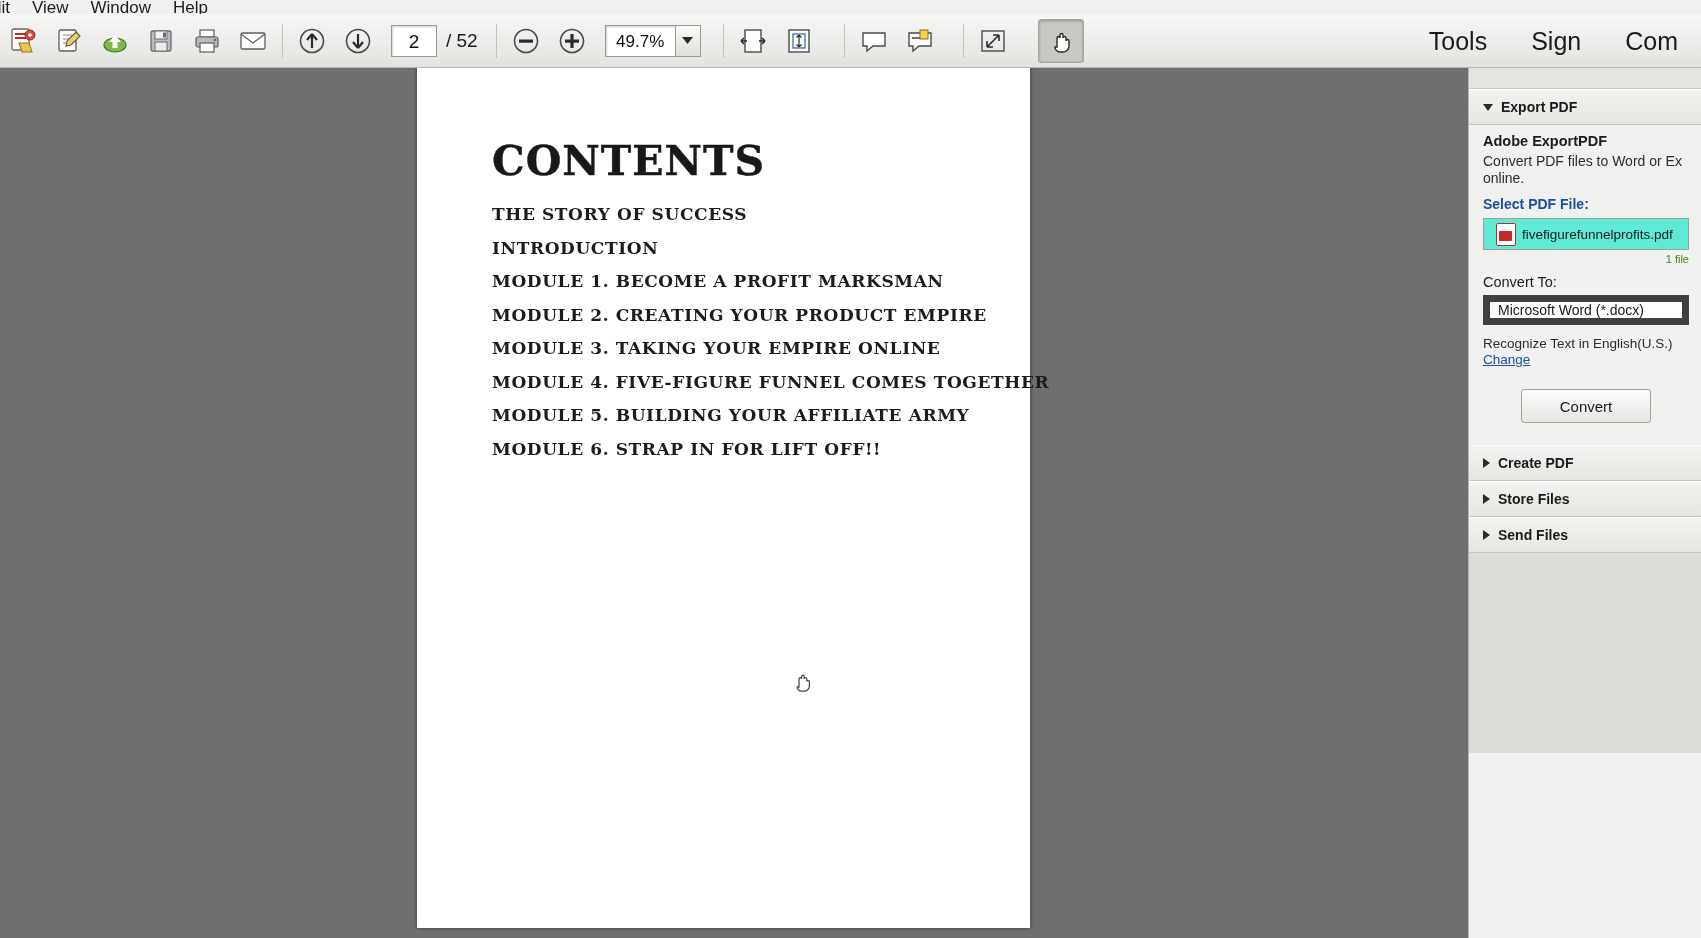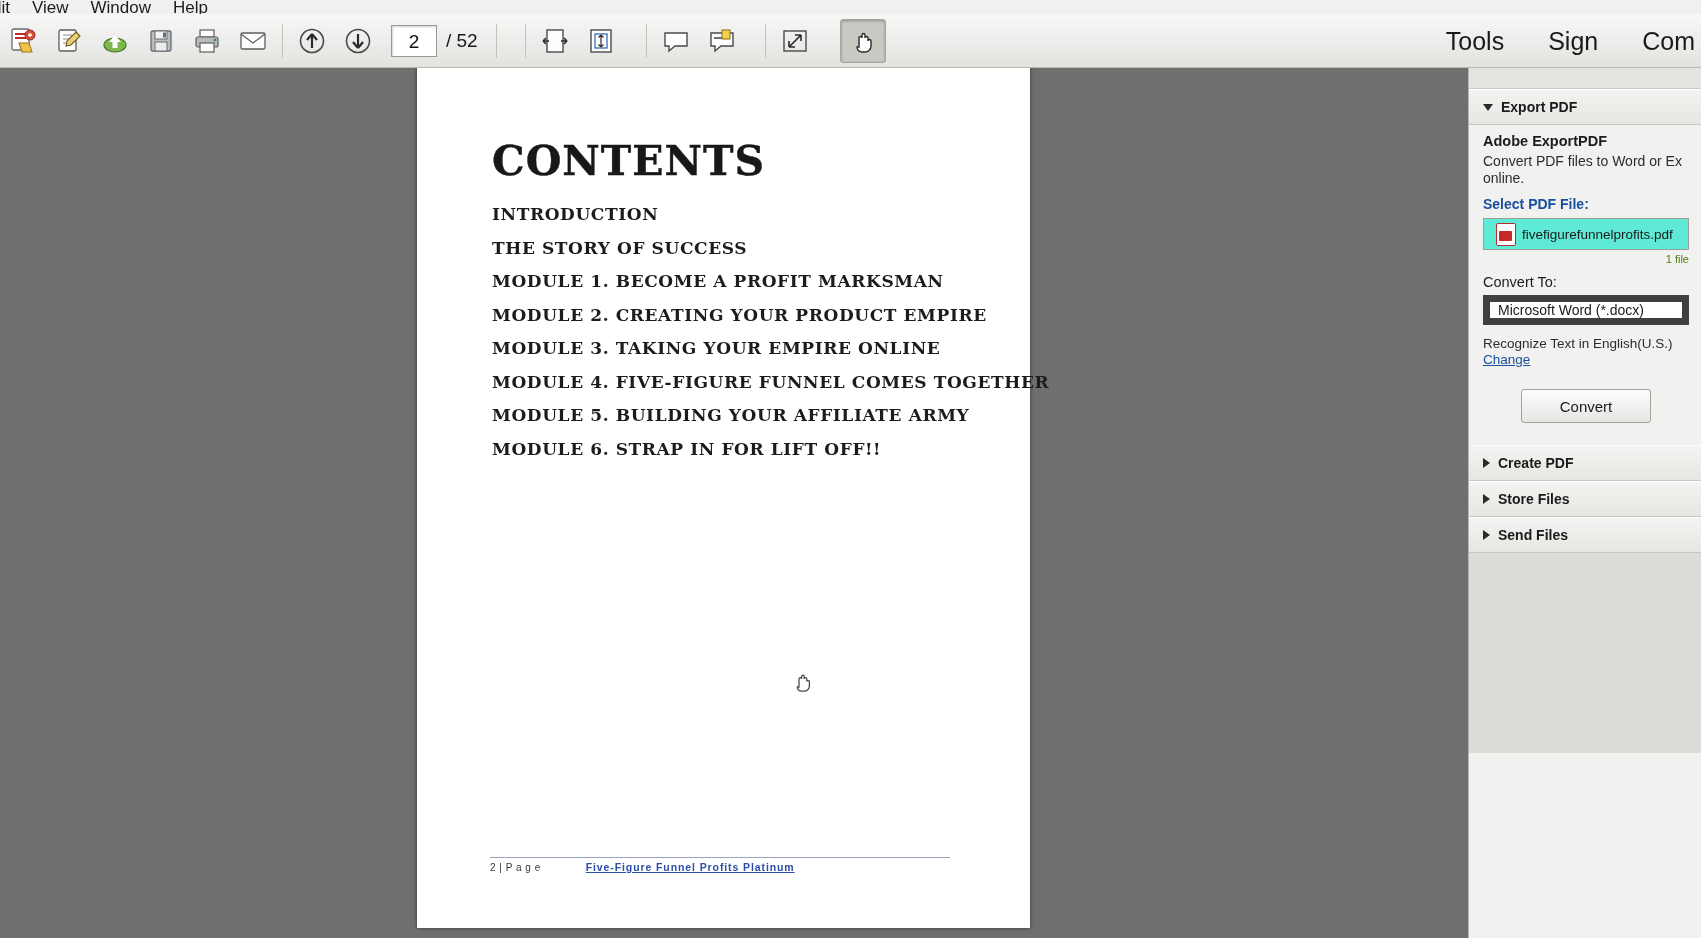--- a/index.html
+++ b/index.html
@@ -435,20 +435,42 @@
           <path d="M14 21 L14 7 M14 21 L9 15 M14 21 L19 15" fill="none" stroke="#2a2a2a" stroke-width="2.2"></path>
         </svg>
       </div>
       <div style="width:10px"></div>
       <div class="page-field">2</div>
       <div class="page-total">/ 52</div>
     </div>
 
     <div class="tb-sep" style="margin-left:18px;"></div>
 
+    <div class="tb-group">
+      <div class="tb-btn">
+        <svg width="28" height="28" viewBox="0 0 28 28">
+          <circle cx="14" cy="14" r="11.5" fill="none" stroke="#4a4a4a" stroke-width="1.6"></circle>
+          <rect x="7" y="12.5" width="14" height="3.2" fill="#2a2a2a"></rect>
+        </svg>
+      </div>
+      <div class="tb-btn">
+        <svg width="28" height="28" viewBox="0 0 28 28">
+          <circle cx="14" cy="14" r="11.5" fill="none" stroke="#4a4a4a" stroke-width="1.6"></circle>
+          <rect x="7" y="12.5" width="14" height="3.2" fill="#2a2a2a"></rect>
+          <rect x="12.4" y="7" width="3.2" height="14" fill="#2a2a2a"></rect>
+        </svg>
+      </div>
+      <div style="width:10px"></div>
+      <div class="zoom-field">49.7%</div>
+      <div class="zoom-drop">
+        <svg width="11" height="7" viewBox="0 0 11 7">
+            <path d="M0 0 L11 0 L5.5 7 Z" fill="#2a2a2a"></path>
+          </svg>
+      </div>
+    </div>
 
     <div class="tb-sep" style="margin-left:22px;"></div>
 
     <div class="tb-group">
       <div class="tb-btn">
         <svg width="30" height="30" viewBox="0 0 30 30">
           <rect x="7" y="4" width="16" height="22" fill="#fdfdfd" stroke="#4a4a4a" stroke-width="1.4"></rect>
           <path d="M3 15 h6 M3 15 l3 -3 M3 15 l3 3" stroke="#2a2a2a" stroke-width="1.5" fill="none"></path>
           <path d="M27 15 h-6 M27 15 l-3 -3 M27 15 l-3 3" stroke="#2a2a2a" stroke-width="1.5" fill="none"></path>
         </svg>
@@ -491,42 +513,38 @@
       <div class="tb-btn pressed" style="margin-left:22px;">
         <svg width="28" height="28" viewBox="0 0 28 28">
           <path d="M10 20 v-9 a1.5 1.5 0 0 1 3 0 v-3 a1.5 1.5 0 0 1 3 0 v3 a1.5 1.5 0 0 1 3 0 v3 a1.5 1.5 0 0 1 3 0 v5 a6 6 0 0 1 -6 6 h-3 a5 5 0 0 1 -5 -5 z" fill="#fdfdfd" stroke="#2a2a2a" stroke-width="1.4"></path>
         </svg>
       </div>
     </div>
 
     <div class="tb-right">
       <div class="tb-text-btn">Tools</div>
       <div class="tb-text-btn">Sign</div>
-      <div class="tb-text-btn" style="padding-right:6px;">Com</div>
+      <div class="tb-text-btn" style="padding-right:23px;">Com</div>
     </div>
   </div>
 
   <div class="docarea">
     <div class="page">
       <div class="page-inner">
         <div class="doc-title">CONTENTS</div>
         <div class="toc">
+          <div class="toc-item">THE STORY OF SUCCESS</div>
           <div class="toc-item">INTRODUCTION</div>
-          <div class="toc-item">THE STORY OF SUCCESS</div>
           <div class="toc-item">MODULE 1. BECOME A PROFIT MARKSMAN</div>
           <div class="toc-item">MODULE 2. CREATING YOUR PRODUCT EMPIRE</div>
           <div class="toc-item">MODULE 3. TAKING YOUR EMPIRE ONLINE</div>
           <div class="toc-item">MODULE 4. FIVE-FIGURE FUNNEL COMES TOGETHER</div>
           <div class="toc-item">MODULE 5. BUILDING YOUR AFFILIATE ARMY</div>
           <div class="toc-item">MODULE 6. STRAP IN FOR LIFT OFF!!</div>
         </div>
-        <div class="page-footer">
-          <div class="footer-pg">2 | P a g e</div>
-          <div class="footer-link">Five-Figure Funnel Profits Platinum</div>
-        </div>
       </div>
     </div>
     <div class="hand-cursor">
       <svg width="26" height="26" viewBox="0 0 26 26">
         <path d="M9 19 v-8 a1.3 1.3 0 0 1 2.6 0 v-2.6 a1.3 1.3 0 0 1 2.6 0 v2.6 a1.3 1.3 0 0 1 2.6 0 v2.6 a1.3 1.3 0 0 1 2.6 0 v4.4 a5.2 5.2 0 0 1 -5.2 5.2 h-2.6 a4.3 4.3 0 0 1 -4.3 -4.3 z" fill="none" stroke="#4a4a4a" stroke-width="1.3"></path>
       </svg>
     </div>
   </div>
 
   <div class="rightpanel">

